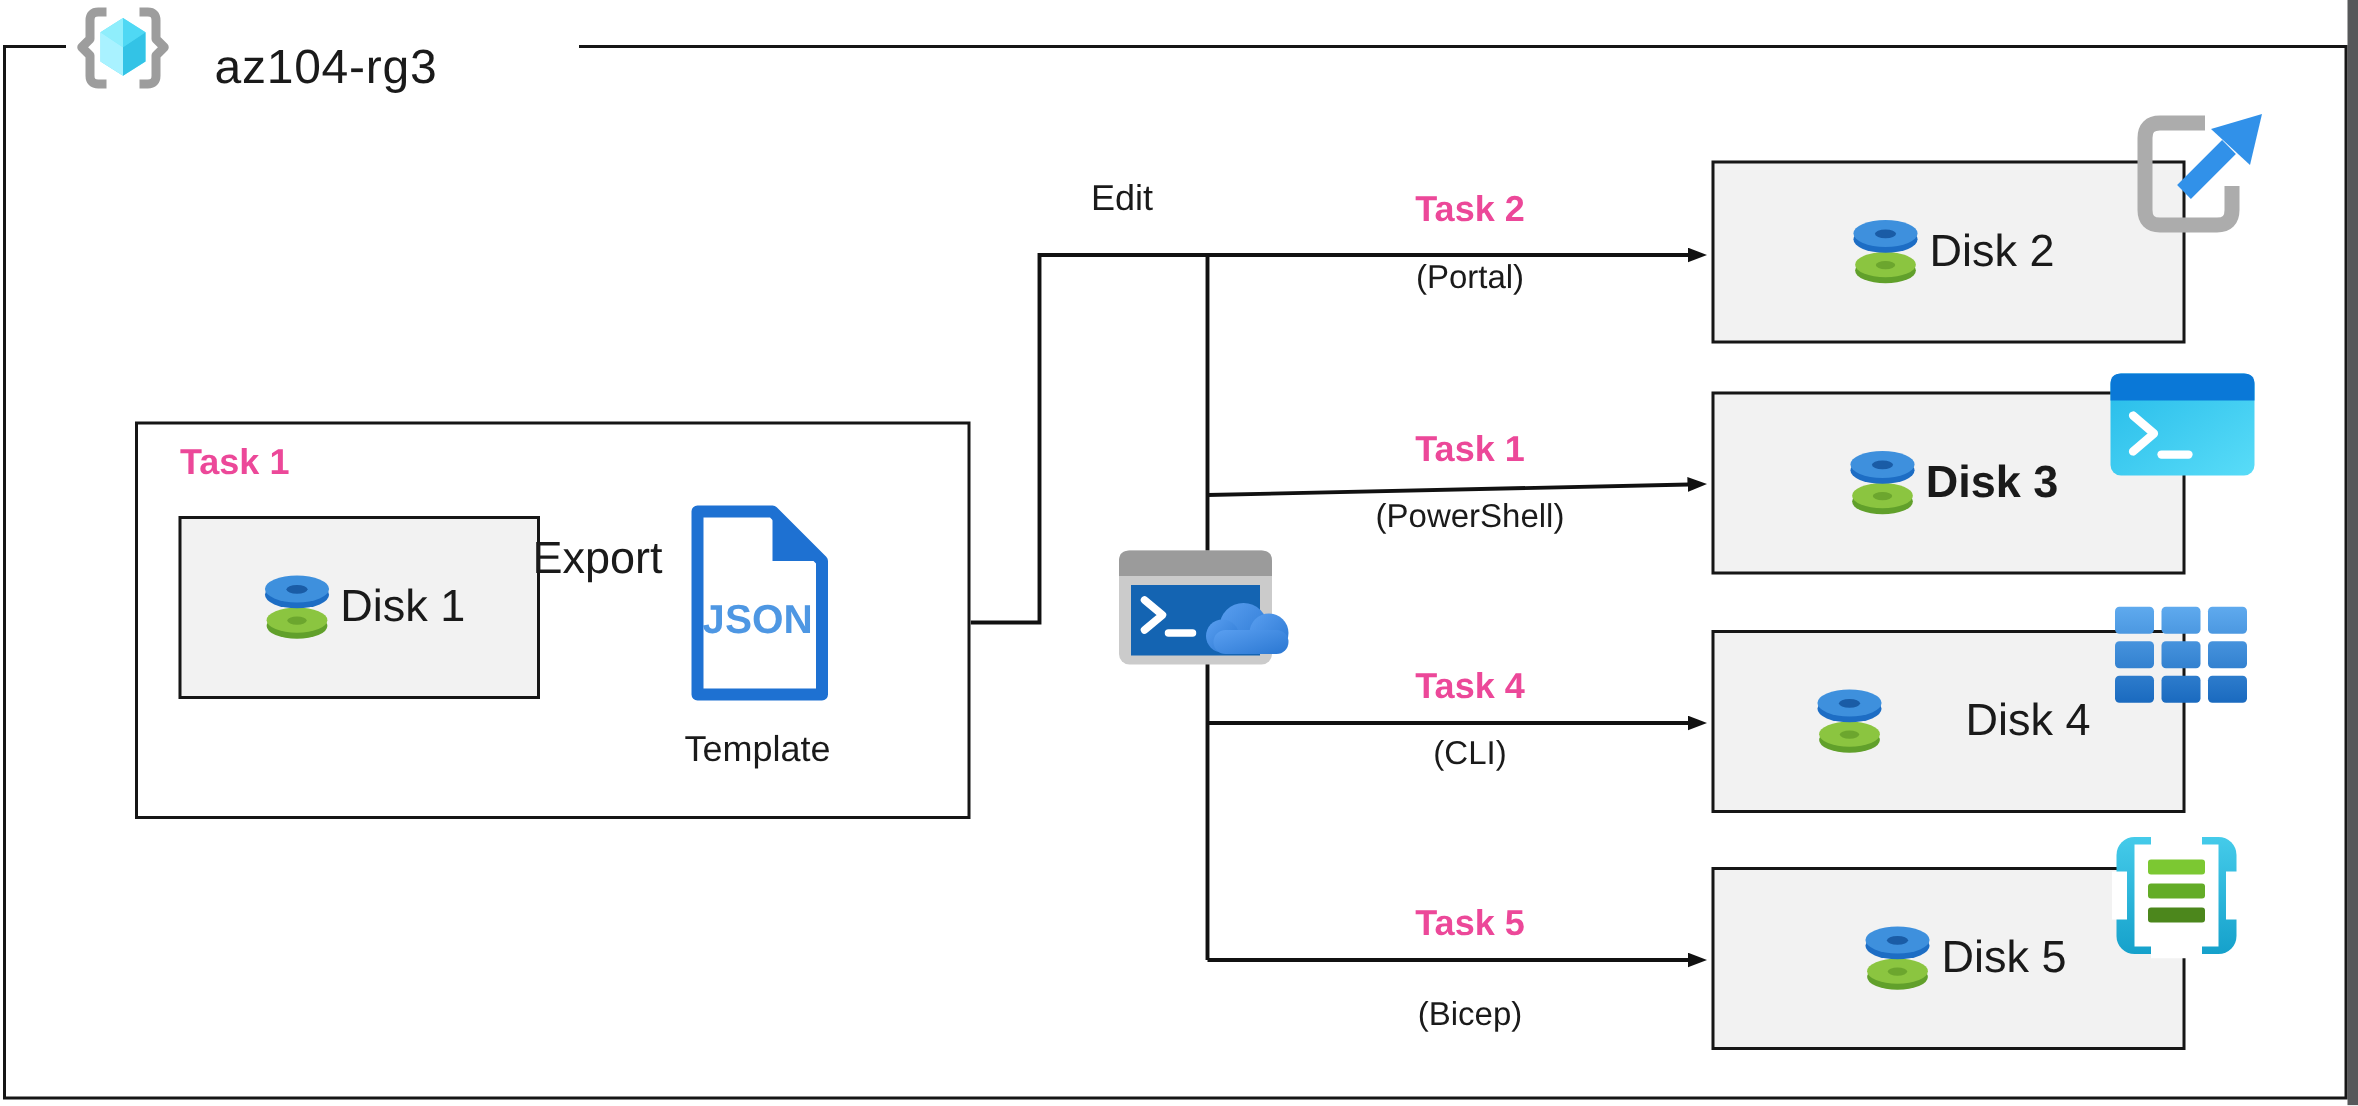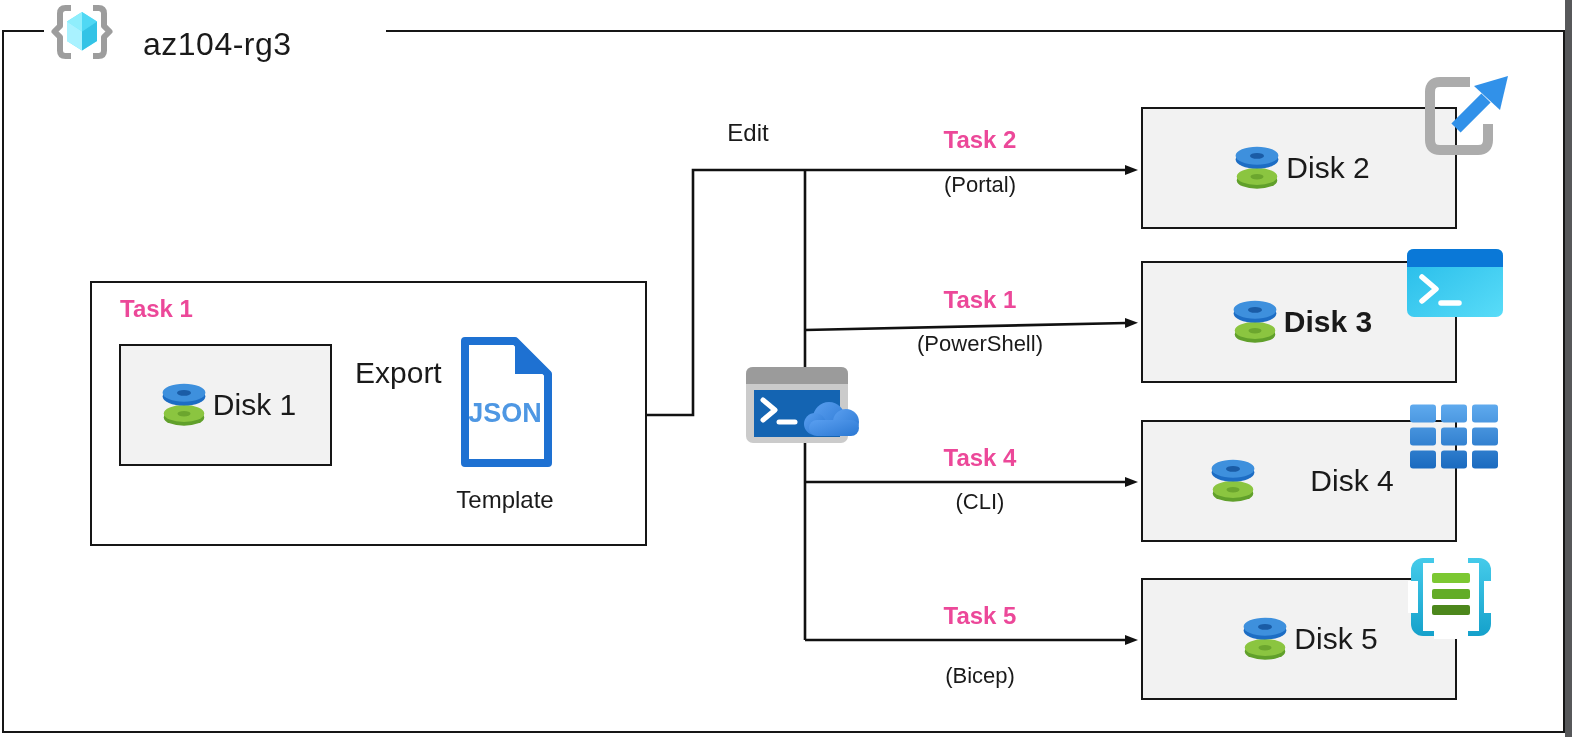--- a/index.html
+++ b/index.html
@@ -17,21 +17,21 @@
   
   .connectors{left:0;top:0;width:1572px;height:737px;z-index:1;}
   
   .task1-box{left:90px;top:281px;width:557px;height:265px;border:2.5px solid #161616;box-sizing:border-box;background:#fff;z-index:2;}
   .task-title{font-weight:bold;font-size:24px;color:#ec4899;z-index:3;}
   .task1-title{left:120px;top:295px;}
   .disk-box{width:316px;height:122px;background:#f2f2f2;border:2.5px solid #161616;box-sizing:border-box;z-index:2;
     display:flex;flex-direction:row;align-items:center;justify-content:center;}
   .disk-box .disk-svg{width:58px;height:54px;flex:0 0 auto;}
   .disk-label{font-size:30px;line-height:34px;}
-  .disk1{left:119px;top:344px;width:213px;}
+  .disk1{left:119px;top:344px;width:241px;}
   .export-label{left:355px;top:356px;width:124px;font-size:30px;z-index:3;}
   .json-icon{left:455px;top:334px;width:100px;height:136px;z-index:2;}
   .template-label{left:415px;top:486px;width:180px;text-align:center;font-size:24px;z-index:3;}
   .edit-label{left:702px;top:119px;width:92px;text-align:center;font-size:24px;z-index:3;}
   
   .task-stack{width:250px;text-align:center;z-index:3;}
   .method-label{font-size:22px;color:#1a1a1a;}
   
   .disk2{left:1141px;top:107px;}
   .disk3{left:1141px;top:261px;font-weight:bold;}

